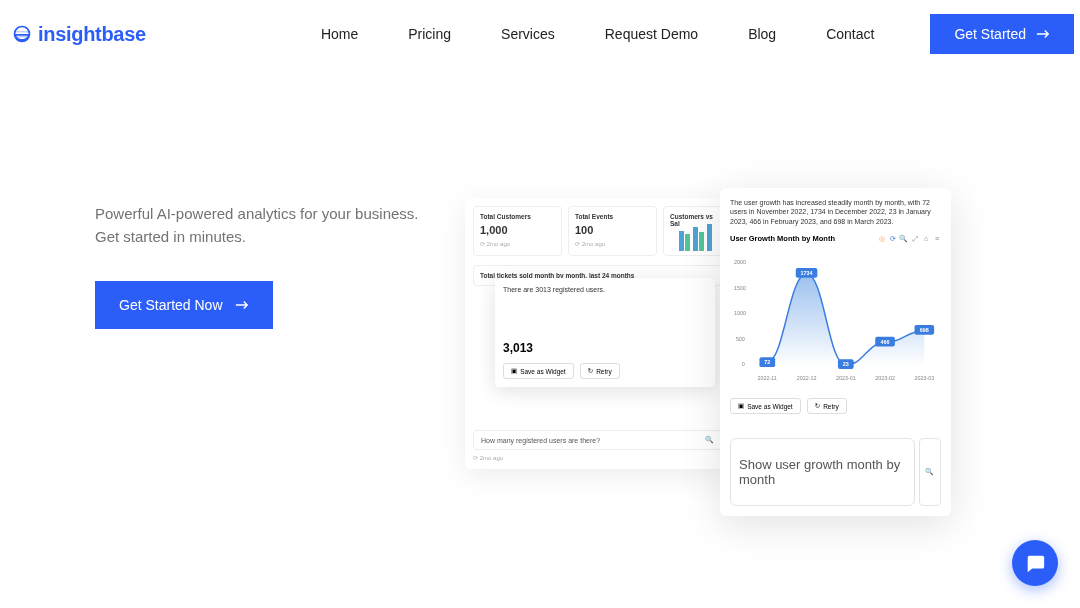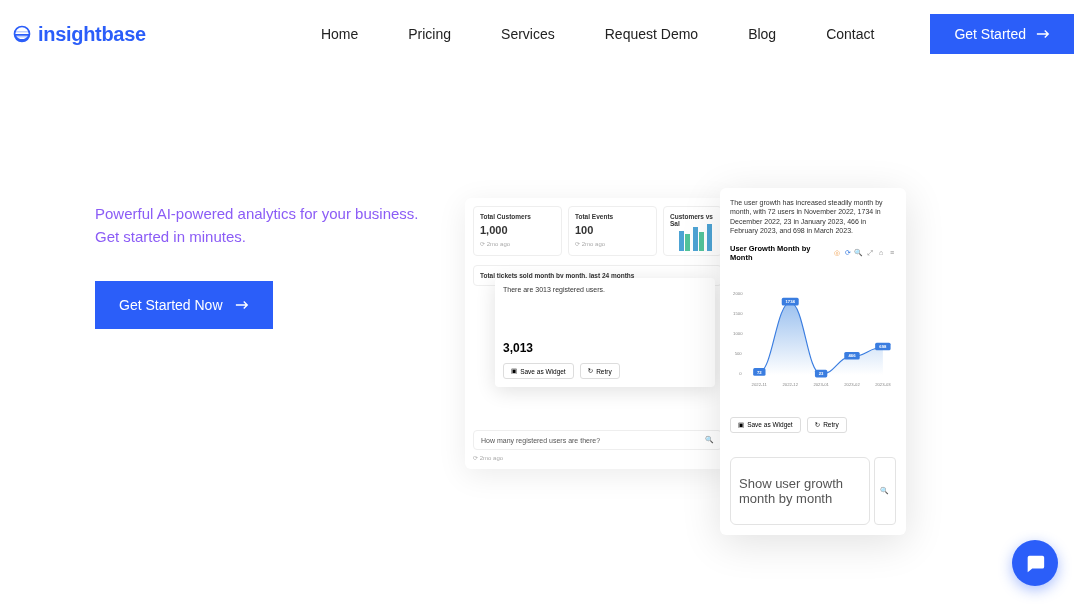--- a/index.html
+++ b/index.html
@@ -13,21 +13,21 @@
 .nav { display: flex; gap: 50px; margin-left: auto; margin-right: 56px; }
 .nav a { color: #222; text-decoration: none; font-size: 14px; cursor: pointer; }
 .btn-primary { background: #2b5ef9; color: #fff; border: none; padding: 12px 24px; font-size: 14px; cursor: pointer; display: flex; align-items: center; gap: 10px; }
 .arrow { width: 14px; height: 10px; }
 
 
 .hero { display: flex; padding: 110px 0 0 95px; }
 .hero-left { flex: 0 0 360px; }
 .hero-left h1 { font-size: 38px; line-height: 1.15; font-weight: 700; color: #1a1a1a; letter-spacing: -0.5px; }
 .hero-left h1 .sub { color: #999; font-weight: 700; }
-.hero-left p { margin-top: 24px; color: #8b5cf6; font-size: 15px; line-height: 1.55; }
+.hero-left p { margin-top: 24px; color: #737373; font-size: 15px; line-height: 1.55; }
 .btn-hero { margin-top: 32px; background: #2b5ef9; color: #fff; border: none; padding: 16px 24px; font-size: 14px; cursor: pointer; display: inline-flex; align-items: center; gap: 12px; }
 
 
 .hero-right { position: relative; margin-left: 10px; width: 530px; height: 360px; }
 
 
 .dash { position: absolute; left: 0; top: 20px; width: 265px; background: #fff; border-radius: 6px; box-shadow: 0 6px 30px rgba(0,0,0,.08); padding: 8px; font-size: 7px; color: #333; }
 .dash-row { display: flex; gap: 6px; margin-bottom: 9px; }
 .dash-card { flex: 1; border: 1px solid #eee; border-radius: 4px; padding: 6px; }
 .dash-label { font-size: 6.5px; font-weight: 600; color: #333; }
@@ -39,21 +39,21 @@
 
 .dash-modal { position: absolute; left: 30px; top: 100px; width: 220px; background: #fff; border-radius: 4px; box-shadow: 0 4px 20px rgba(0,0,0,.12); padding: 8px; font-size: 7px; }
 .dash-modal .answer { color: #333; margin-bottom: 6px; }
 .dash-modal .big { font-size: 12px; font-weight: 600; margin-bottom: 8px; margin-top: 48px; }
 .btn-row { display: flex; gap: 6px; }
 .mini-btn { border: 1px solid #ddd; border-radius: 3px; padding: 3px 7px; font-size: 6.5px; display: flex; align-items: center; gap: 3px; background: #fff; cursor: pointer; }
 .dash-input { margin-top: 28px; border: 1px solid #eee; border-radius: 4px; padding: 5px 7px; font-size: 7px; color: #555; display: flex; align-items: center; justify-content: space-between; }
 .dash-footer { font-size: 6px; color: #aaa; margin-top: 4px; }
 
 
-.chart-card { position: absolute; left: 255px; top: 10px; width: 186px; background: #fff; border-radius: 6px; box-shadow: 0 8px 40px rgba(0,0,0,.12); padding: 10px; font-size: 7px; }
+.chart-card { position: absolute; left: 255px; top: 10px; width: 231px; background: #fff; border-radius: 6px; box-shadow: 0 8px 40px rgba(0,0,0,.12); padding: 10px; font-size: 7px; }
 .chart-desc { color: #333; line-height: 1.35; margin-bottom: 8px; }
 .chart-title-row { display: flex; align-items: center; justify-content: space-between; margin-bottom: 6px; }
 .chart-title { font-weight: 700; font-size: 7.5px; }
 .chart-icons { display: flex; gap: 3px; }
 .chart-icons span { width: 8px; height: 8px; display: inline-flex; align-items: center; justify-content: center; color: #888; font-size: 7px; }
 .chart-svg { width: 100%; height: 140px; }
 .chart-input-row { margin-top: 24px; display: flex; gap: 4px; }
 .chart-input { flex: 1; border: 1px solid #e3e3e3; border-radius: 6px; padding: 18px 8px; font-size: 13px; color: #555; background: #fff; }
 .chart-search { border: 1px solid #e3e3e3; border-radius: 4px; width: 22px; display: flex; align-items: center; justify-content: center; cursor: pointer; color: #888; }
 

